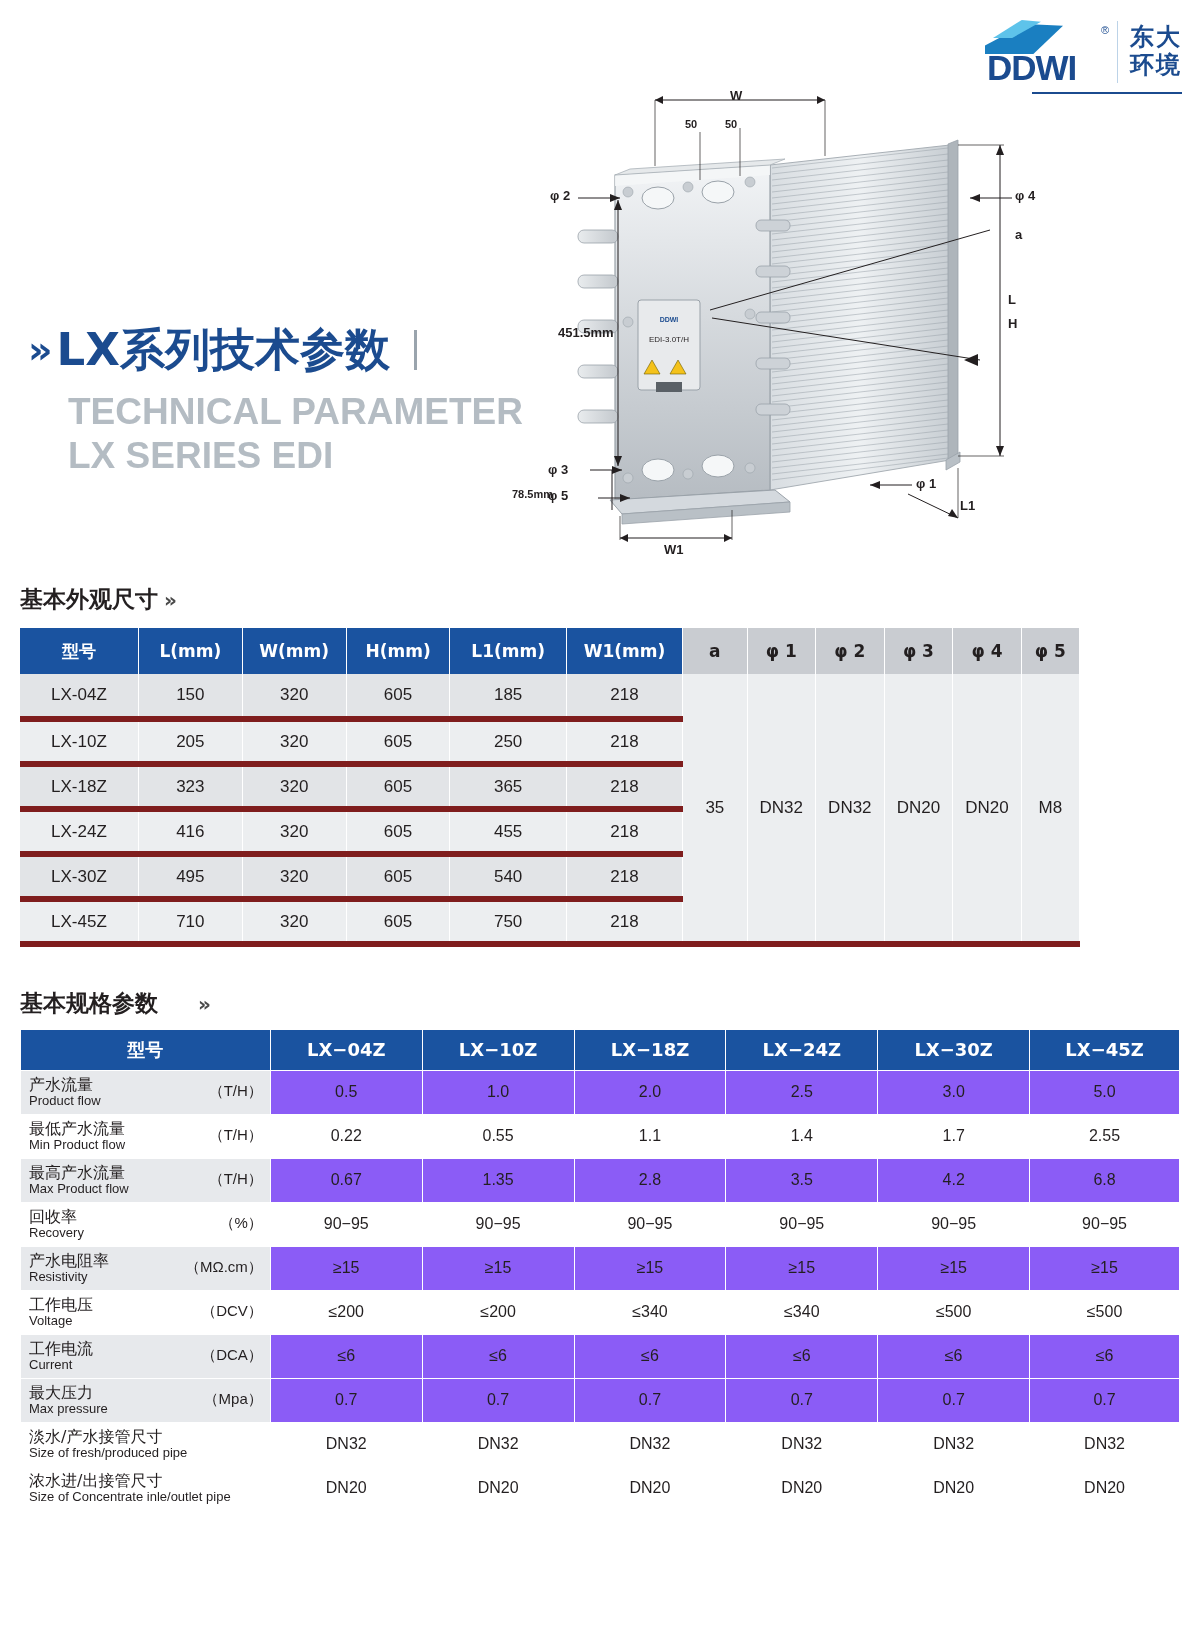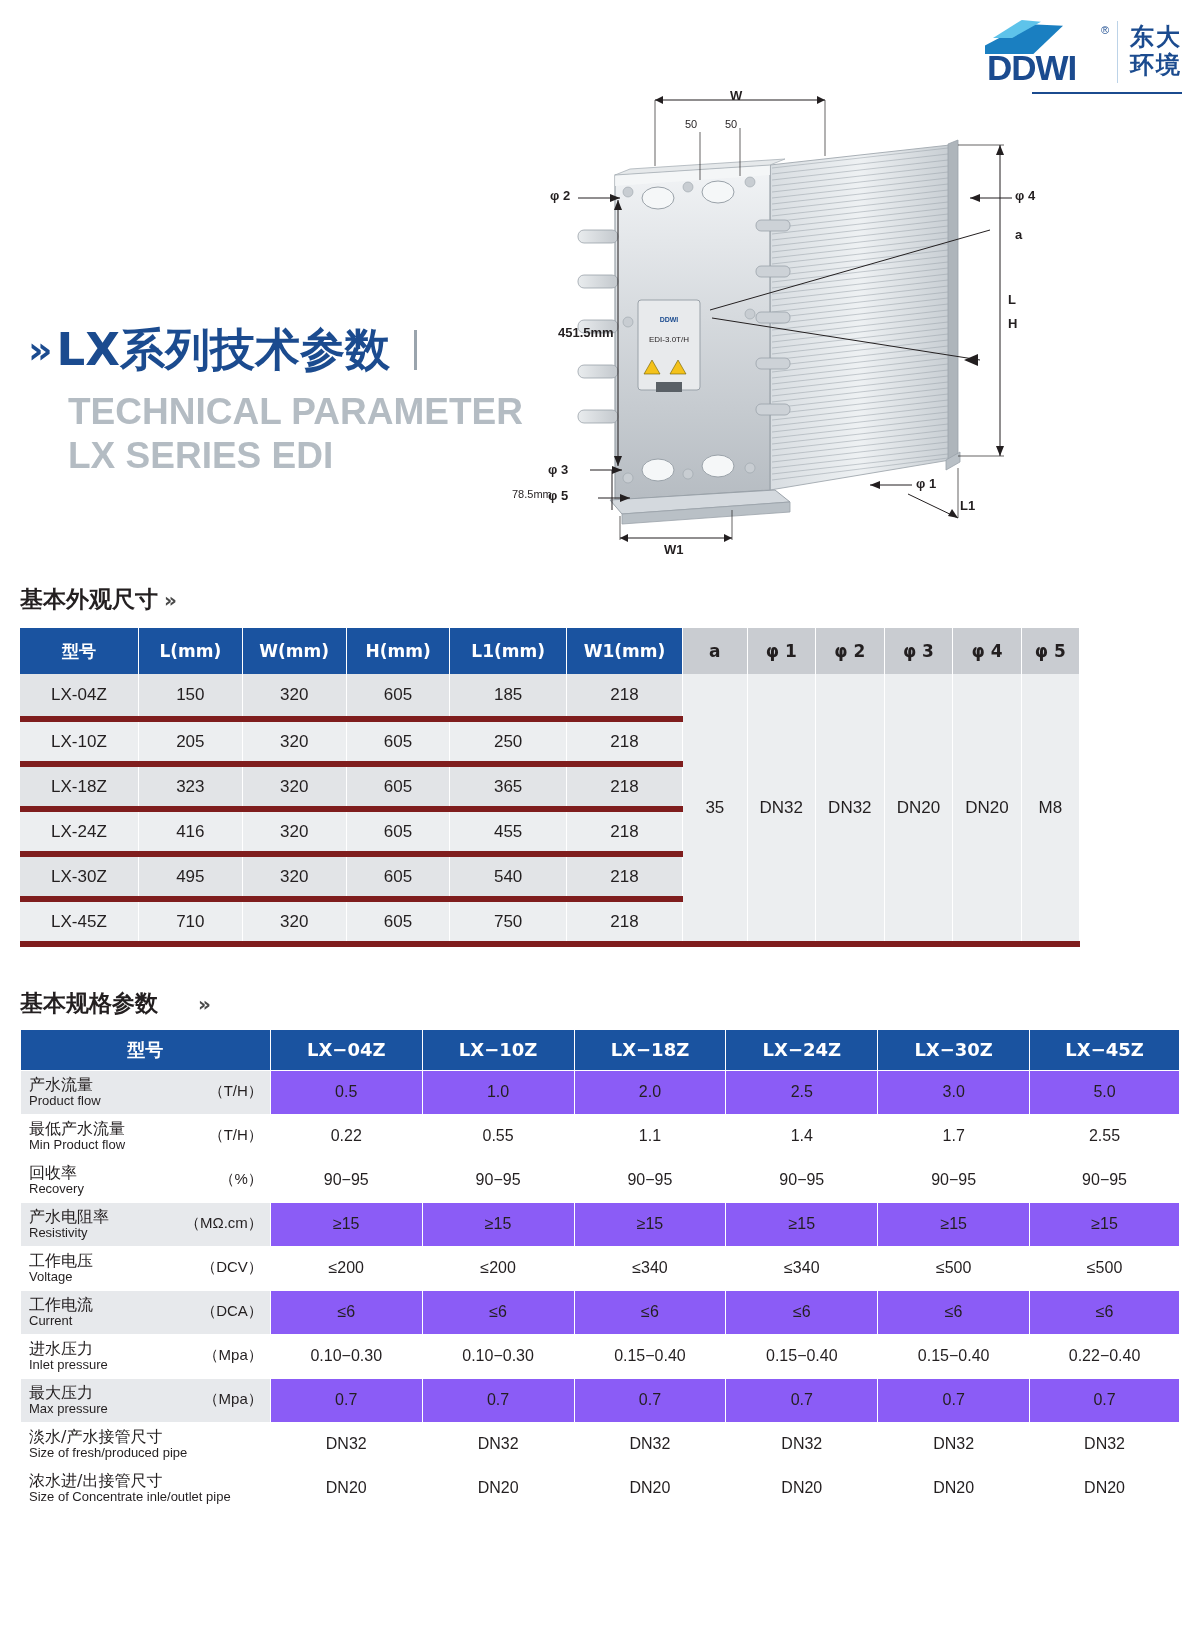--- a/index.html
+++ b/index.html
@@ -54,21 +54,21 @@
   .title-chev { color:#1b4b8f; font-size:38px; font-weight:bold; }
   .title-bar { display:inline-block; width:3px; height:40px; background:#9aa4ad; margin-left:20px; }
   .title-en {
     font-size:37px; font-weight:bold; color:#b4bcc3; line-height:1.18;
     margin-top:10px; margin-left:40px; letter-spacing:0px;
   }
 
   
   .diagram { position:absolute; left:560px; top:70px; width:620px; height:500px; }
   .dim-label { position:absolute; font-size:13px; font-weight:bold; color:#231f20; }
-  .dim-label.small { font-size:11px; font-weight:normal; }
+  .dim-label.small { font-size:11px; font-weight:bold; }
 
   
   .sec-head {
     position:absolute; left:20px;
     font-size:23px; font-weight:bold; color:#231f20;
     font-family:"DejaVu Sans", sans-serif;
     display:flex; align-items:baseline; gap:6px;
   }
   .sec-head .chev { font-size:20px; color:#4a4a4a; }
 
@@ -460,20 +460,37 @@
           <div class="name-unit">（T/H）</div>
         </div>
       </td>
       <td>0.22</td>
       <td>0.55</td>
       <td>1.1</td>
       <td>1.4</td>
       <td>1.7</td>
       <td>2.55</td>
     </tr>
+    <tr class="alt">
+      <td class="namecell">
+        <div class="name-wrap">
+          <div class="name-label">
+            <div class="name-cn">最高产水流量</div>
+            <div class="name-en">Max Product flow</div>
+          </div>
+          <div class="name-unit">（T/H）</div>
+        </div>
+      </td>
+      <td>0.67</td>
+      <td>1.35</td>
+      <td>2.8</td>
+      <td>3.5</td>
+      <td>4.2</td>
+      <td>6.8</td>
+    </tr>
     <tr>
       <td class="namecell">
         <div class="name-wrap">
           <div class="name-label">
             <div class="name-cn">回收率</div>
             <div class="name-en">Recovery</div>
           </div>
           <div class="name-unit">（%）</div>
         </div>
       </td>
@@ -528,37 +545,20 @@
           <div class="name-unit">（DCA）</div>
         </div>
       </td>
       <td>≤6</td>
       <td>≤6</td>
       <td>≤6</td>
       <td>≤6</td>
       <td>≤6</td>
       <td>≤6</td>
     </tr>
-    <tr>
-      <td class="namecell">
-        <div class="name-wrap">
-          <div class="name-label">
-            <div class="name-cn">进水压力</div>
-            <div class="name-en">Inlet pressure</div>
-          </div>
-          <div class="name-unit">（Mpa）</div>
-        </div>
-      </td>
-      <td>0.10−0.30</td>
-      <td>0.10−0.30</td>
-      <td>0.15−0.40</td>
-      <td>0.15−0.40</td>
-      <td>0.15−0.40</td>
-      <td>0.22−0.40</td>
-    </tr>
     <tr class="alt">
       <td class="namecell">
         <div class="name-wrap">
           <div class="name-label">
             <div class="name-cn">最大压力</div>
             <div class="name-en">Max pressure</div>
           </div>
           <div class="name-unit">（Mpa）</div>
         </div>
       </td>

